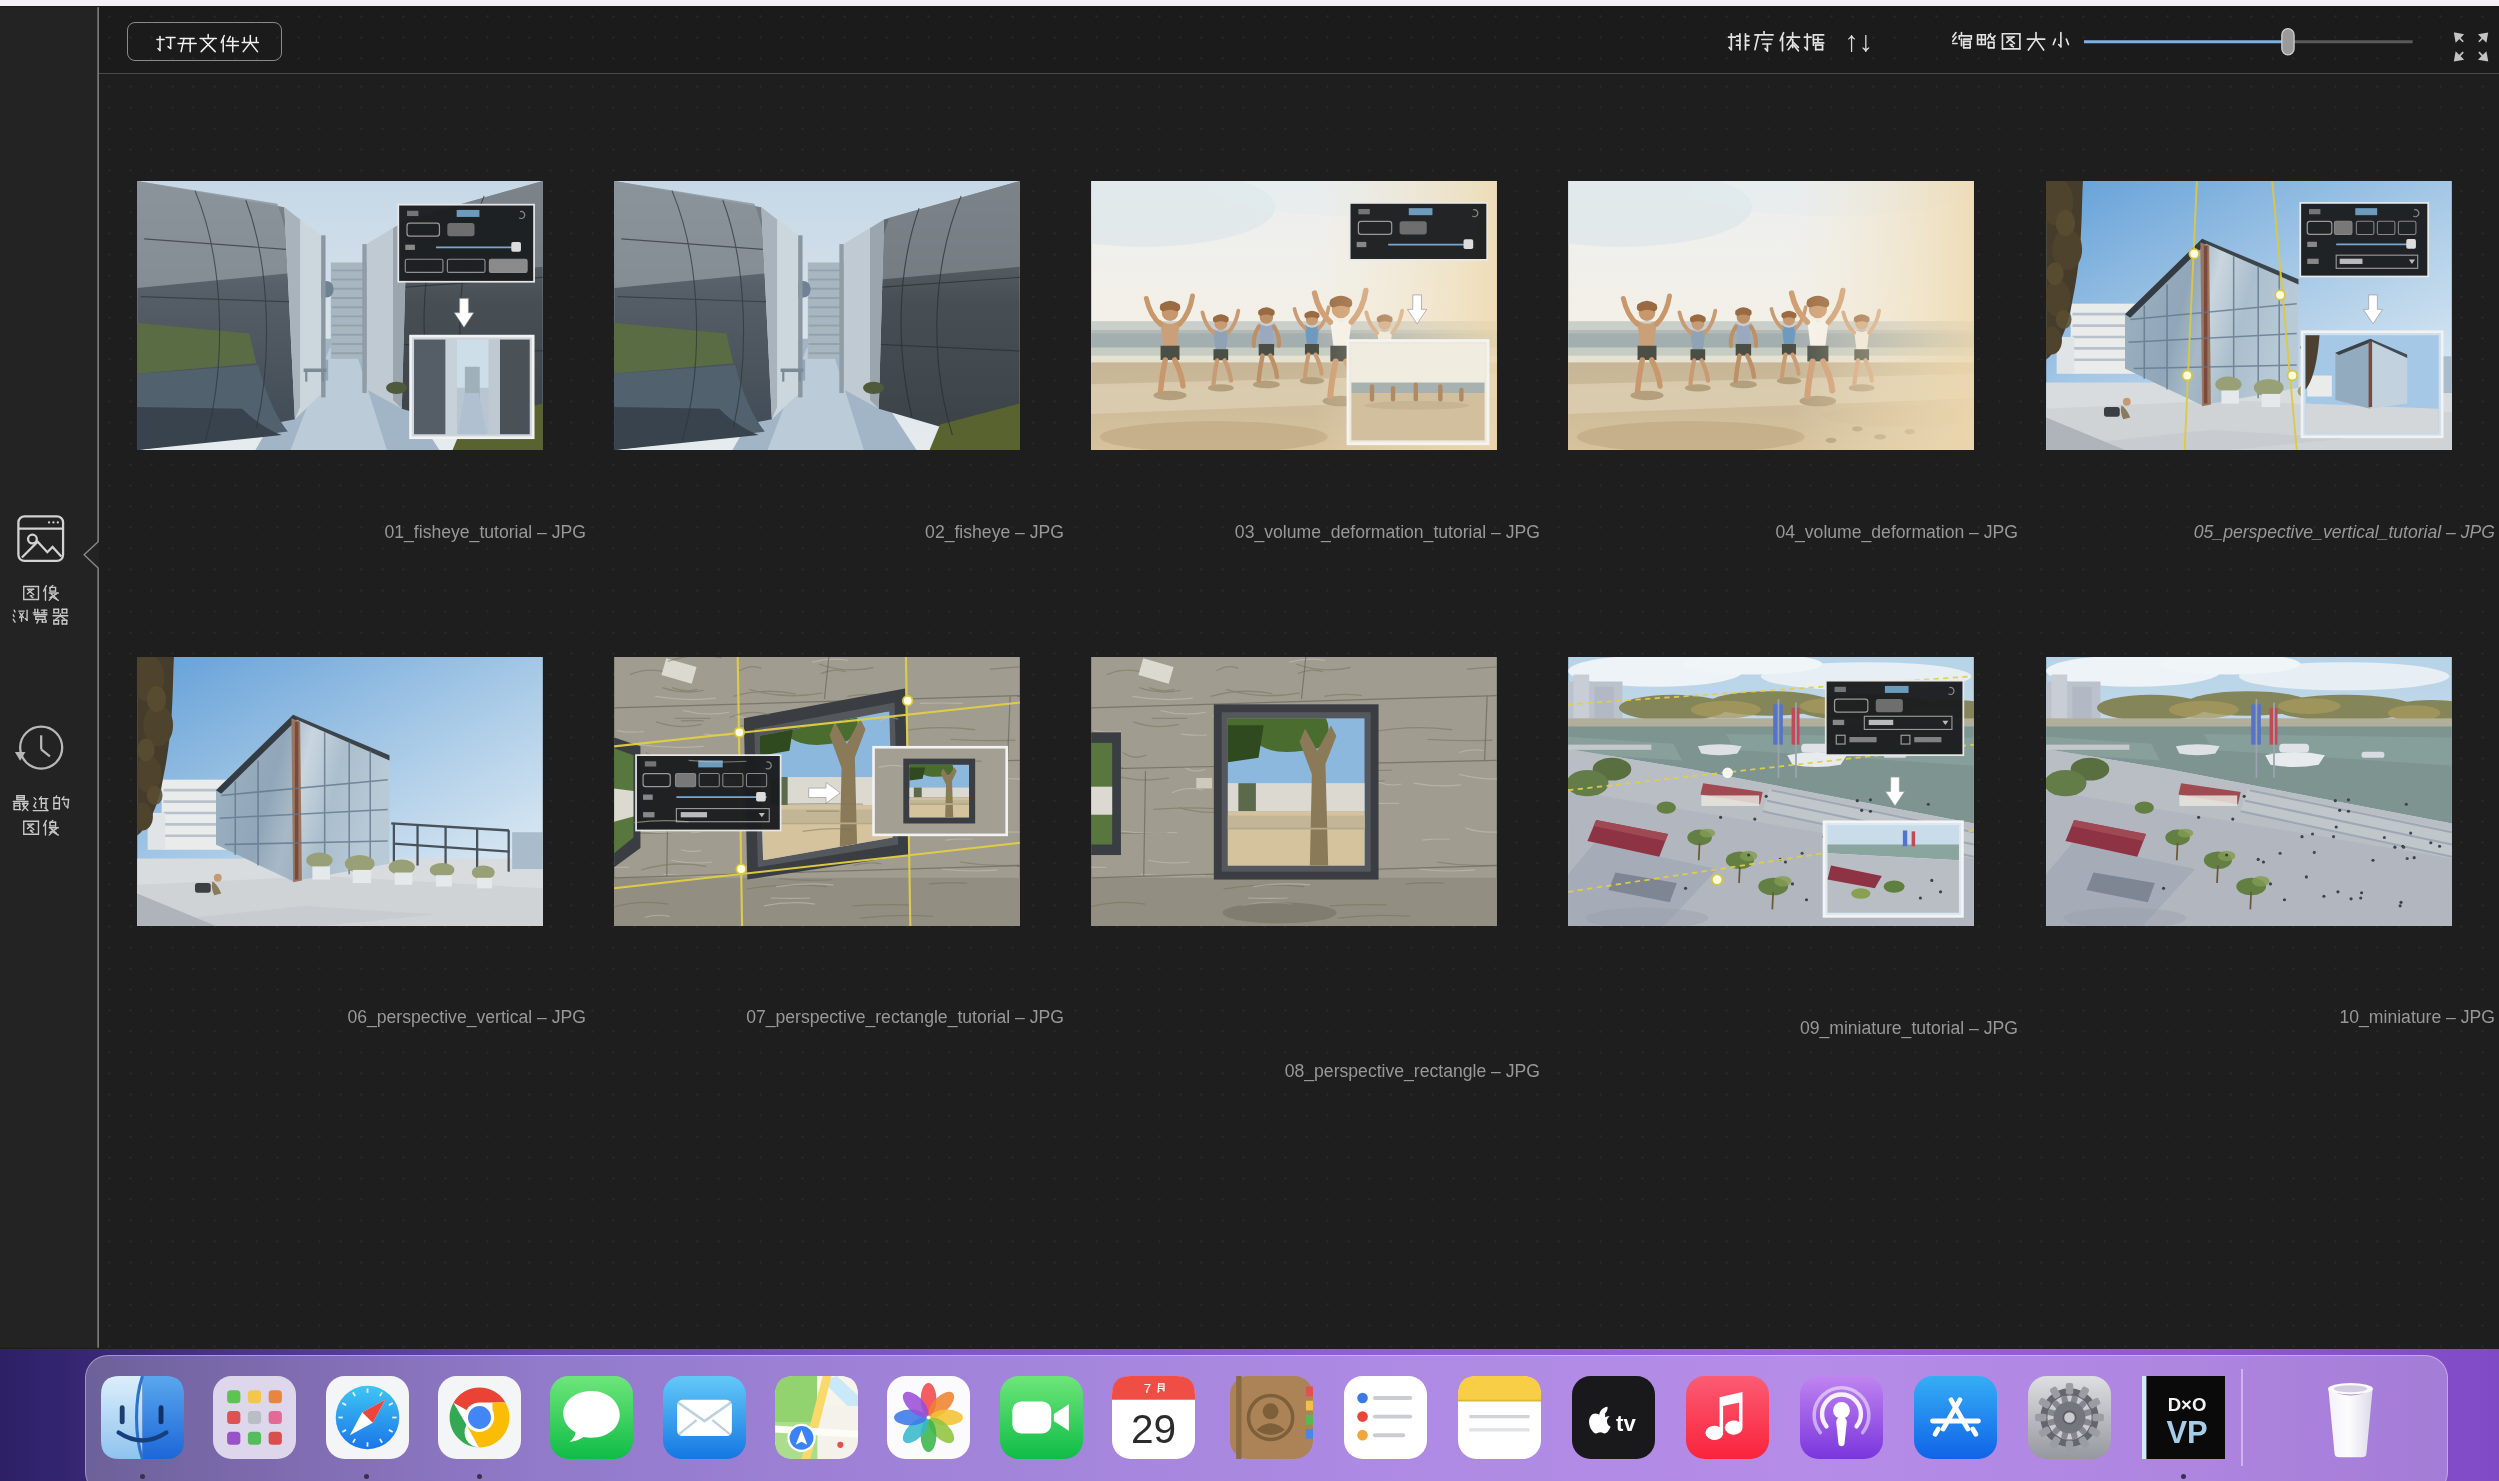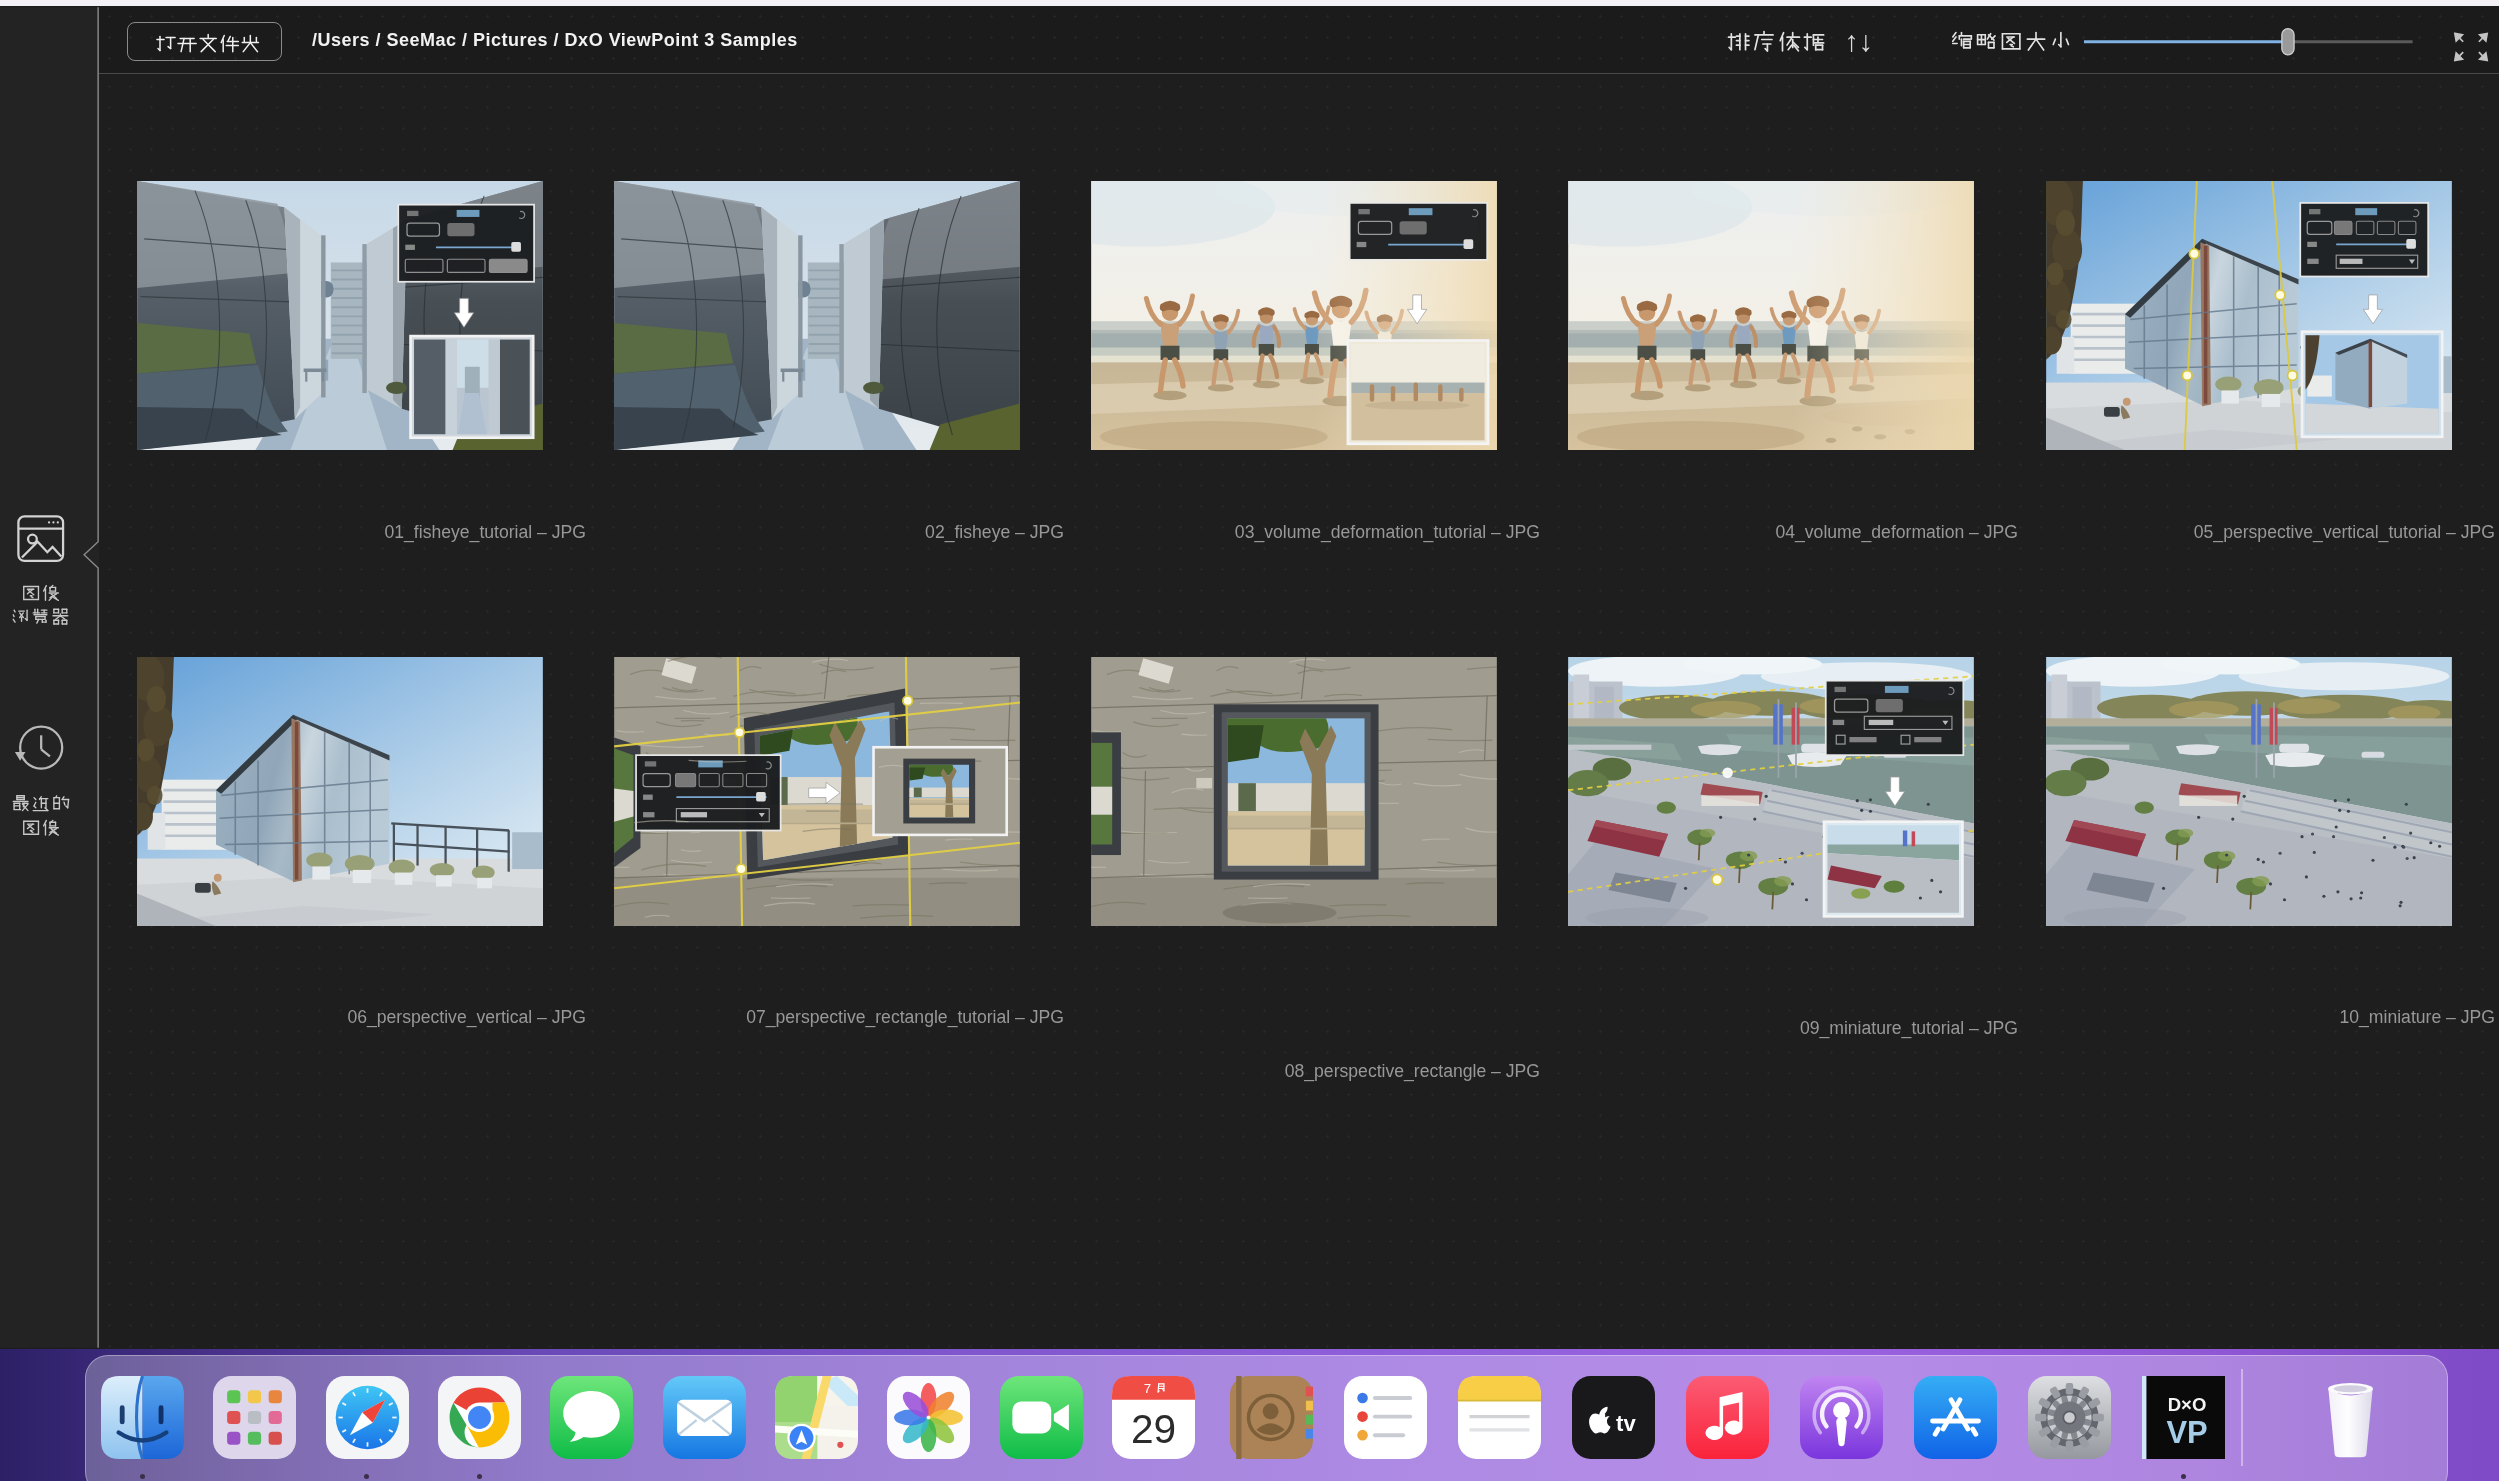--- a/index.html
+++ b/index.html
@@ -217,21 +217,20 @@
       </g>
       <g stroke="#f0f0f0" stroke-width="1.72" stroke-linecap="round">
         <line x1="140.5" y1="15.3" x2="140.5" y2="23.4"></line>
         <line x1="133.6" y1="17.6" x2="133.6" y2="22.2"></line>
         <line x1="147.4" y1="17.6" x2="147.4" y2="22.2"></line>
         <line x1="131.3" y1="23.4" x2="149.7" y2="23.4"></line>
         <line x1="140.5" y1="23.4" x2="132.4" y2="33.7"></line>
         <line x1="140.5" y1="23.4" x2="148.6" y2="33.7"></line>
       </g>
 </svg>
-  <div id="path">/Users / SeeMac / Pictures / DxO ViewPoint 3 Samples</div>
   <svg width="851" height="68" viewBox="0 0 970 78" style="position:absolute;left:1648px;top:6.1px">
 <g stroke="#e2e2e2" stroke-width="1.95" stroke-linecap="round">
         <line x1="92.5" y1="31.9" x2="92.5" y2="50.1"></line>
         <line x1="89.3" y1="35.8" x2="97.1" y2="35.8"></line>
         <line x1="92.5" y1="50.1" x2="90.0" y2="47.5"></line>
         <line x1="102.3" y1="31.9" x2="102.3" y2="50.1"></line>
         <line x1="108.8" y1="31.9" x2="108.8" y2="50.1"></line>
         <line x1="98.4" y1="34.5" x2="102.3" y2="34.5"></line>
         <line x1="98.4" y1="39.7" x2="102.3" y2="39.7"></line>
         <line x1="98.4" y1="44.9" x2="102.3" y2="44.9"></line>
@@ -854,21 +853,21 @@
           <polygon points="296,288 448,288 448,260 296,254" fill="#d4d7da"></polygon>
           <polygon points="330,196 370,180 412,198 412,254 370,260 330,250" fill="#c2d2de"></polygon>
           <polygon points="330,196 370,180 370,260 330,250" fill="#92abbe"></polygon>
           <polygon points="330,196 370,180 374,182.5 334,198.5" fill="#3a424a"></polygon>
           <polygon points="370,180 412,198 412,202 373,184" fill="#434b53"></polygon>
           <rect x="368" y="183" width="4" height="75" fill="#7c4a3c"></rect>
           <rect x="298" y="222" width="28" height="24" fill="#e9eceb"></rect>
           <path d="M296,176 L312,176 C310,200 306,226 296,238 Z" fill="#4c4130"></path>
         </g>
       </svg></div>
-<div class="cap" style="left:2003px;top:522px;">05_perspective_vertical_tutorial – JPG</div>
+<div class="cap" style="left:2003px;top:522px;font-style:italic;">05_perspective_vertical_tutorial – JPG</div>
 <div class="th" style="left:137px;top:657px;"><svg width="406" height="269" viewBox="0 0 463 307">
         <defs>
           <linearGradient id="gsky" x1="0" y1="0" x2="0.8" y2="1">
             <stop offset="0" stop-color="#63a0d8"></stop>
             <stop offset="0.5" stop-color="#a5c8e6"></stop>
             <stop offset="1" stop-color="#e2edf4"></stop>
           </linearGradient>
           <linearGradient id="ggl" x1="0" y1="0" x2="1" y2="0.25">
             <stop offset="0" stop-color="#cdd9e2"></stop>
             <stop offset="0.4" stop-color="#a9bdcc"></stop>

